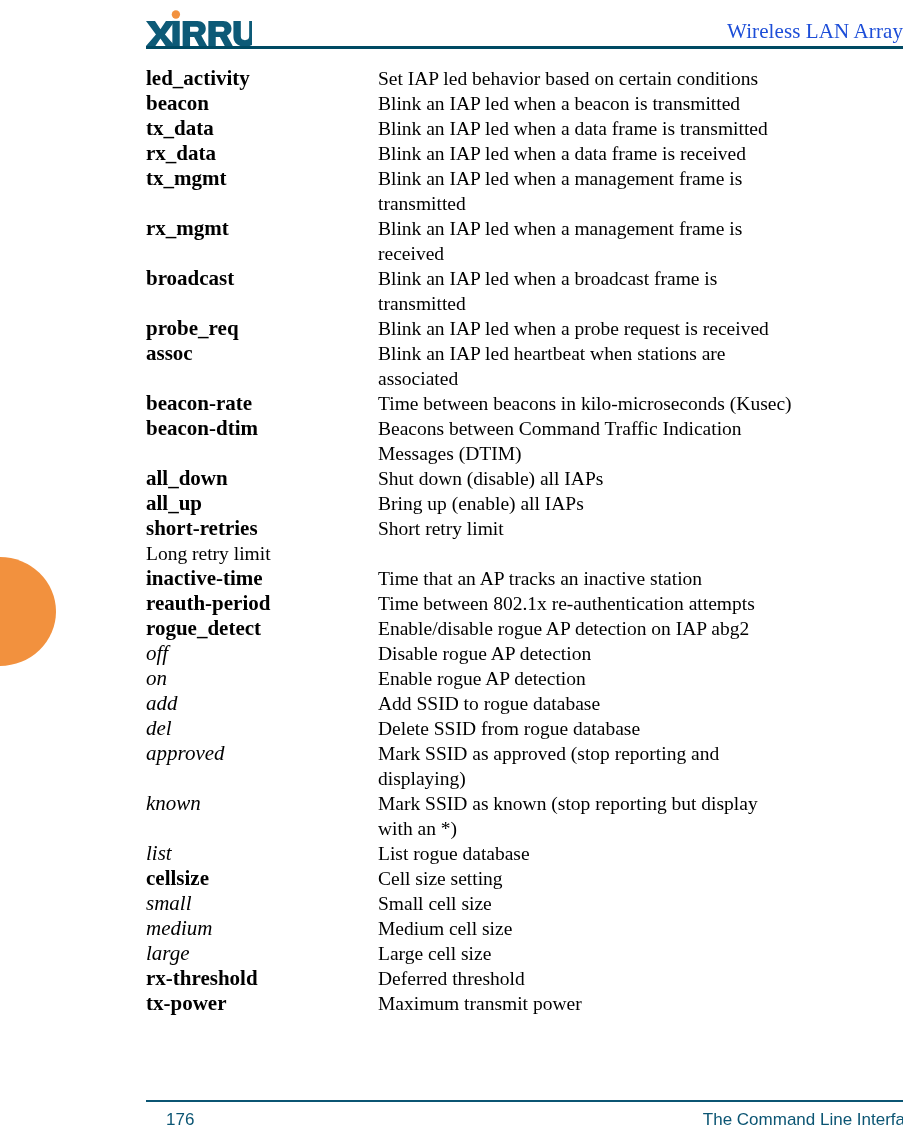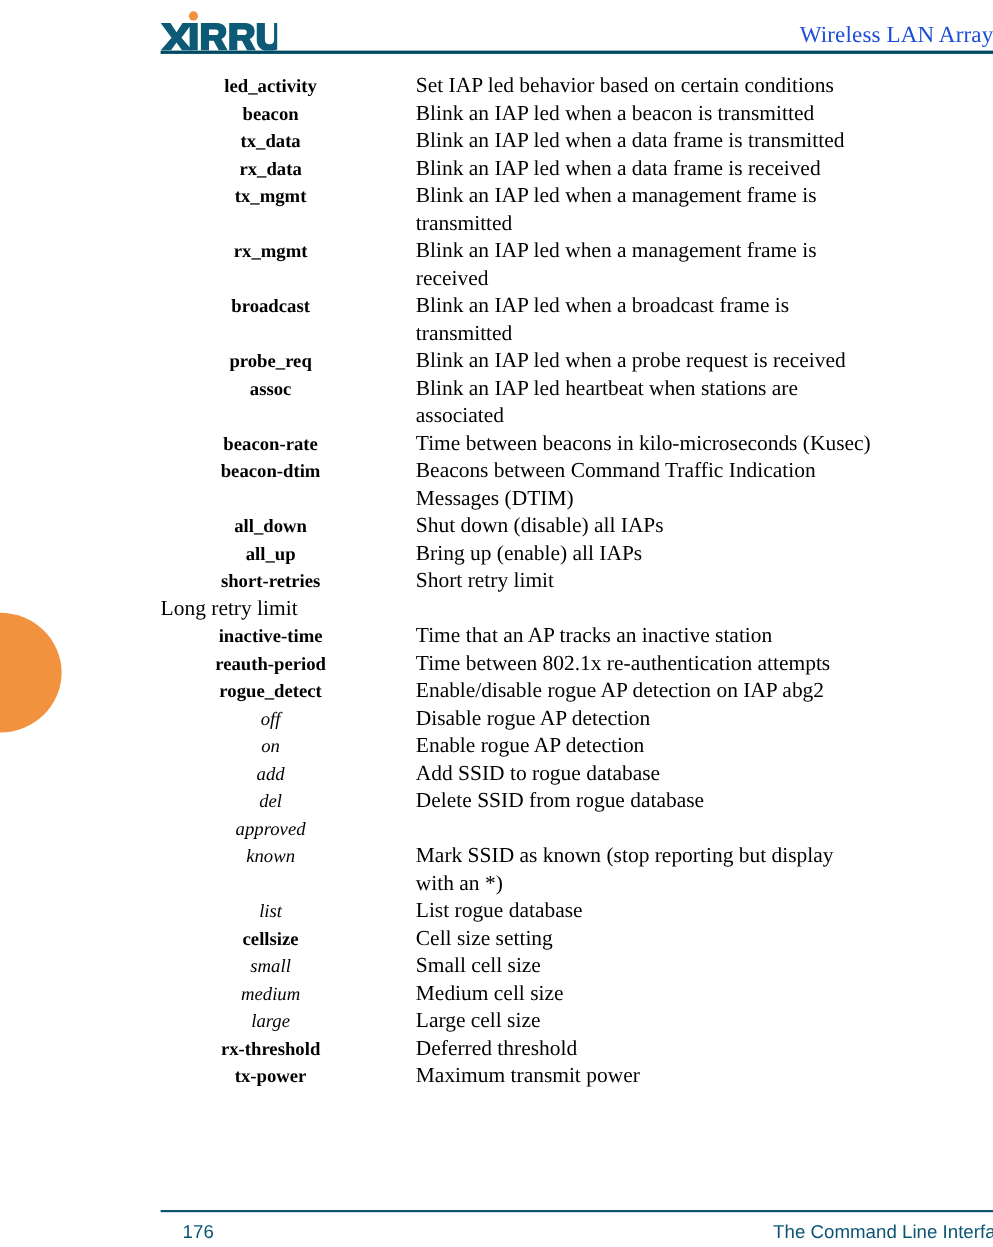--- a/index.html
+++ b/index.html
@@ -76,24 +76,24 @@
     width: 757px;
   }
   .defrow {
     display: flex;
     align-items: flex-start;
     width: 100%;
   }
   .term {
     flex: 0 0 232px;
     width: 232px;
-    text-align: center;
+    text-align: left;
     padding-right: 32px;
     box-sizing: border-box;
-    font-size: 17px;
+    font-size: 21px;
     line-height: 25px;
     white-space: nowrap;
   }
   .term.lvl1 {
     font-weight: bold;
     font-style: normal;
   }
   .term.lvl2 {
     font-weight: normal;
     font-style: italic;
@@ -300,20 +300,24 @@
         </div>
       </div>
       <div class="defrow">
         <div class="term lvl2">del</div>
         <div class="desc">
           <span class="cont">Delete SSID from rogue database</span>
         </div>
       </div>
       <div class="defrow">
         <div class="term lvl2">approved</div>
+        <div class="desc">
+          <span class="cont">Mark SSID as approved (stop reporting and</span>
+          <span class="cont">displaying)</span>
+        </div>
       </div>
       <div class="defrow">
         <div class="term lvl2">known</div>
         <div class="desc">
           <span class="cont">Mark SSID as known (stop reporting but display</span>
           <span class="cont">with an *)</span>
         </div>
       </div>
       <div class="defrow">
         <div class="term lvl2">list</div>

